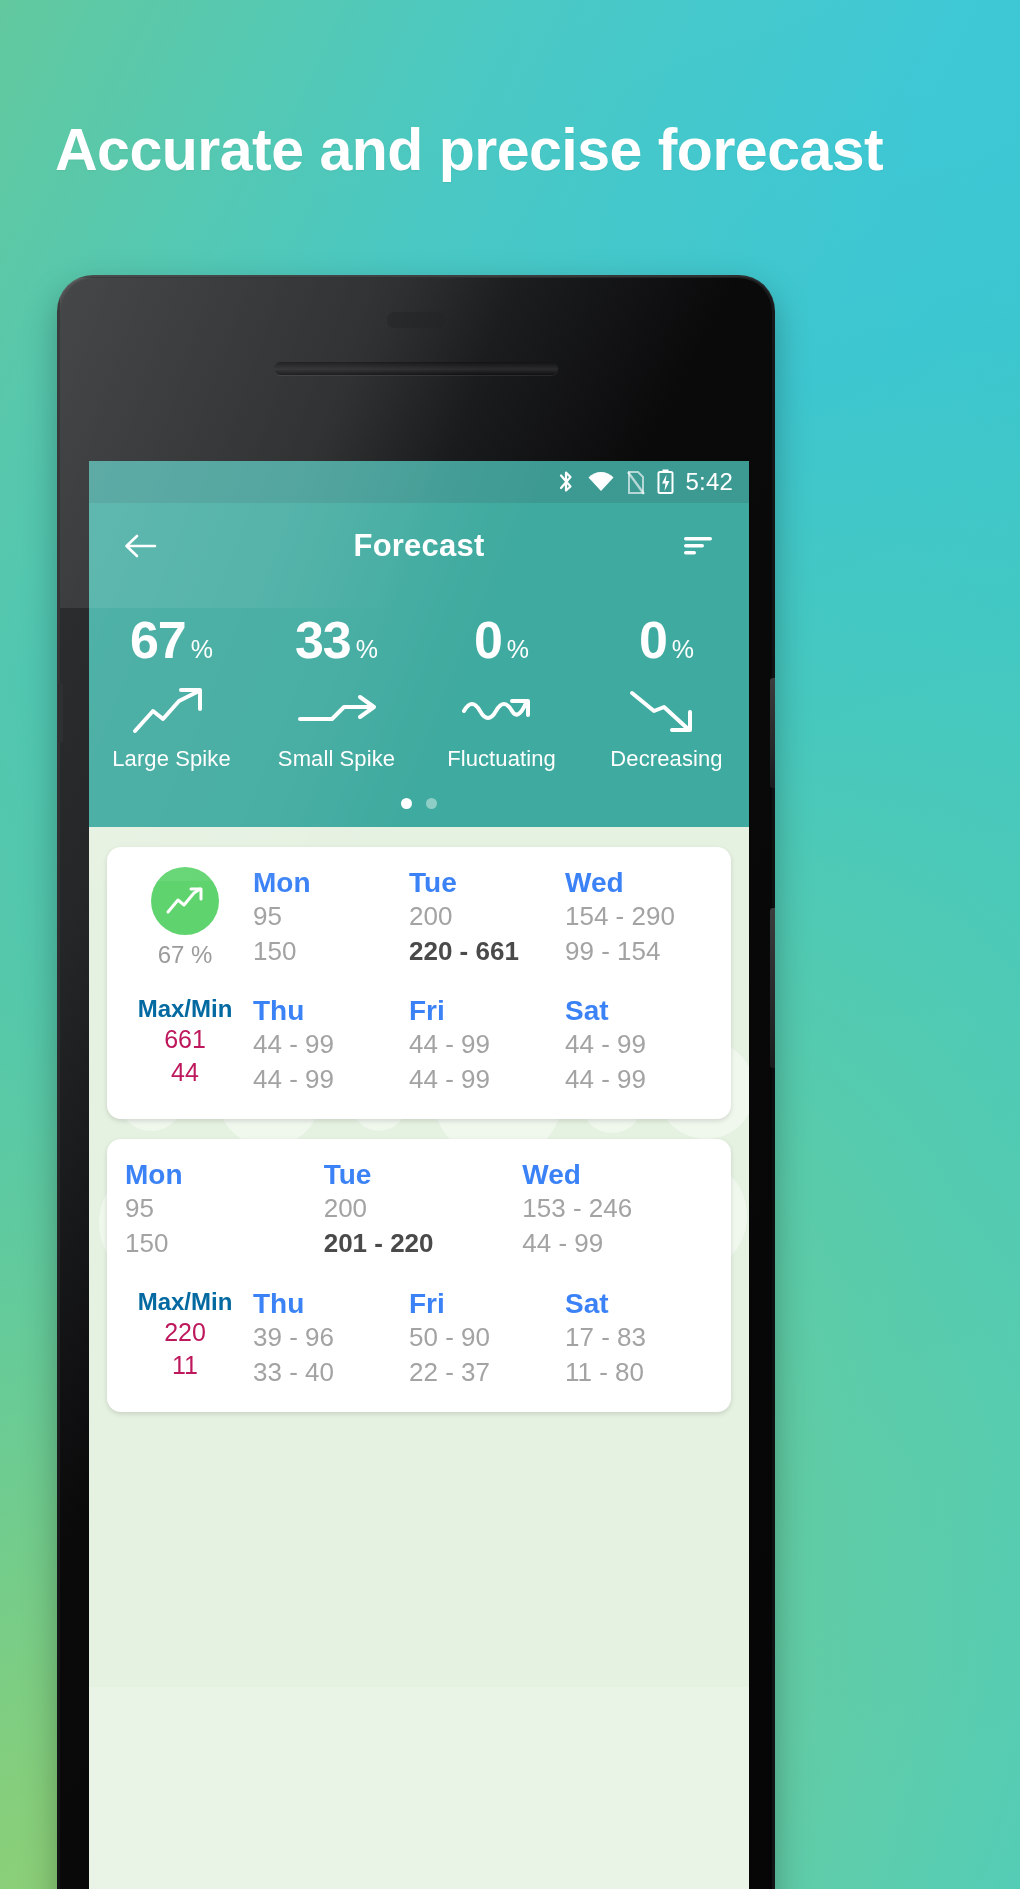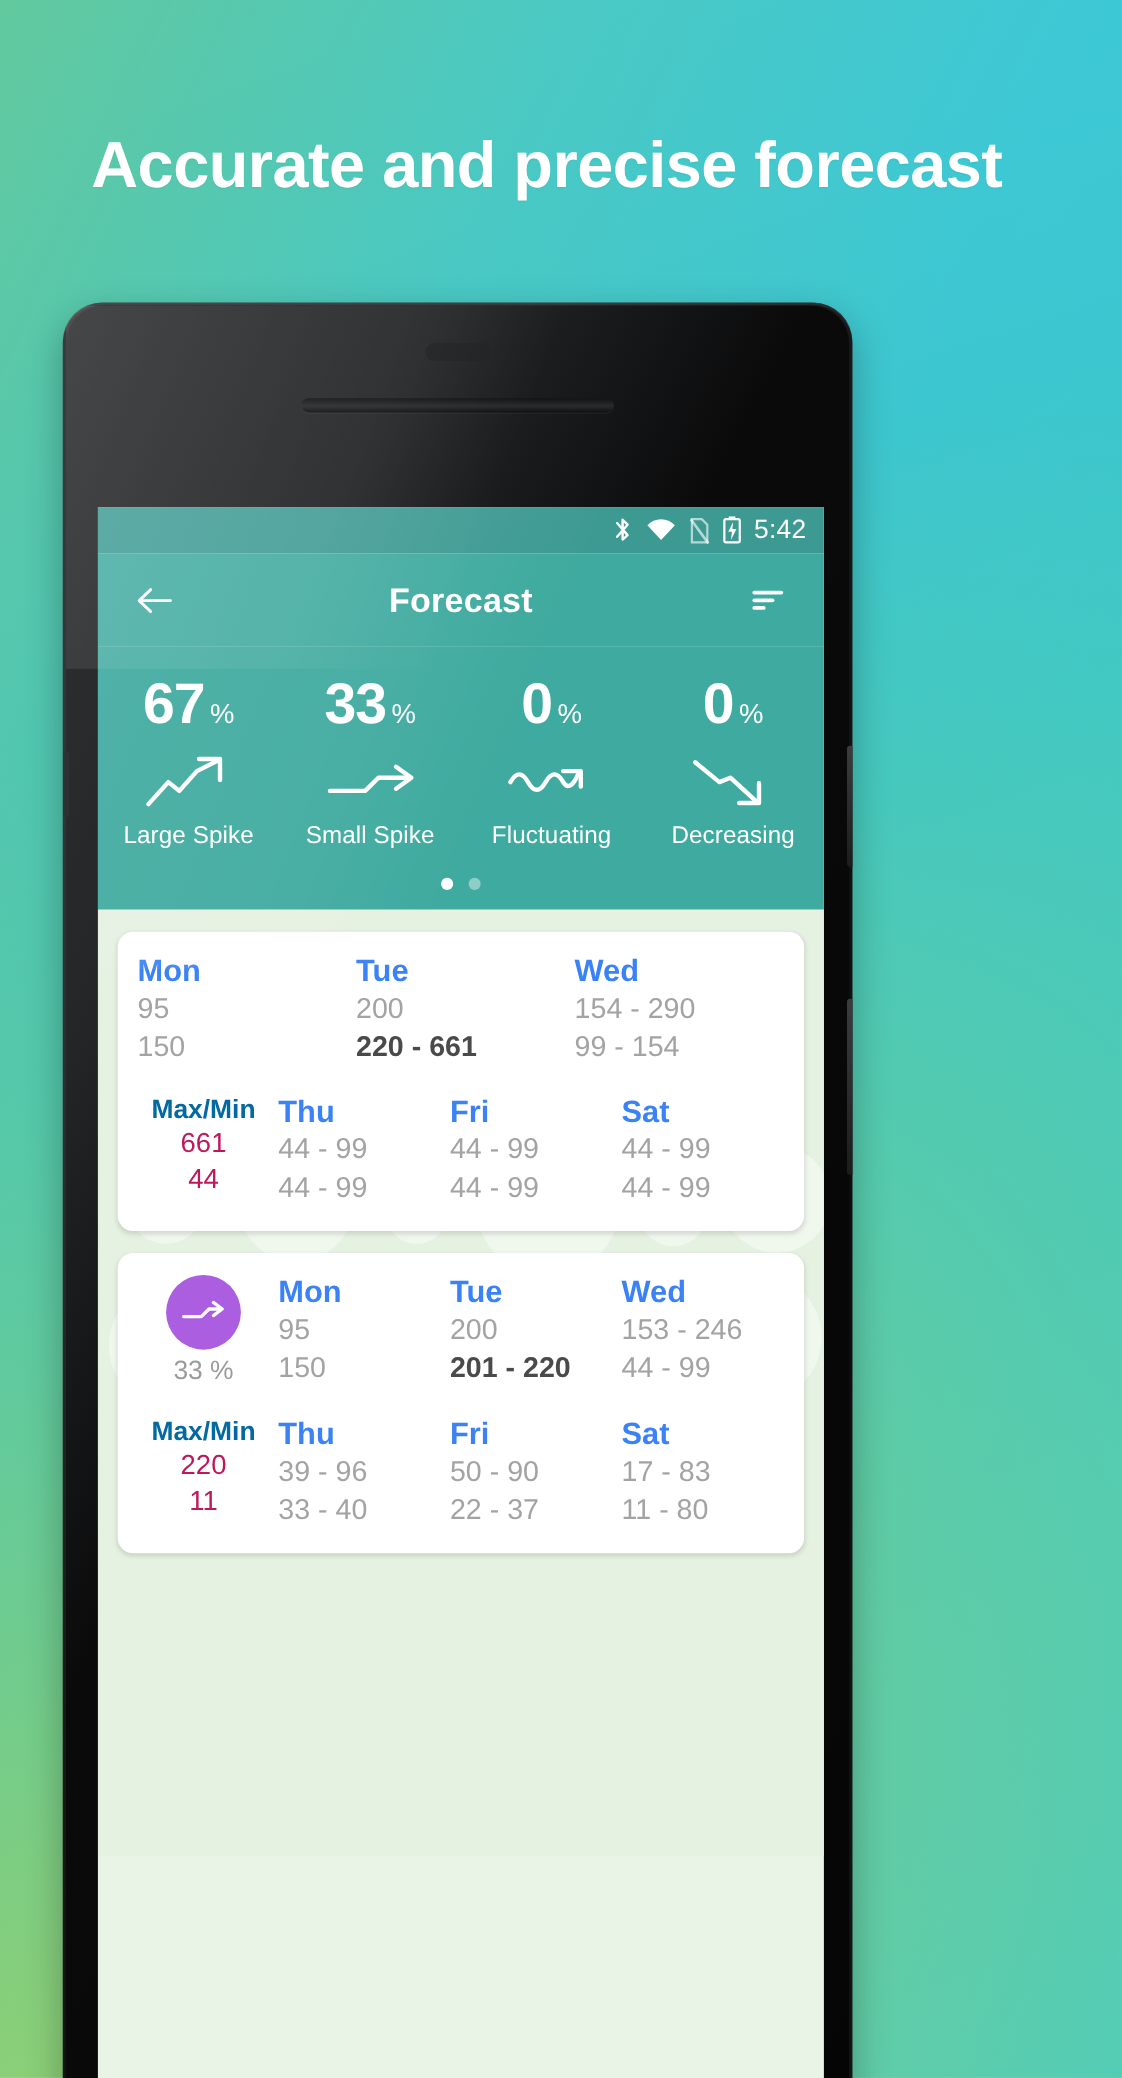--- a/index.html
+++ b/index.html
@@ -26,21 +26,20 @@
     pointer-events:none;
   }
 
   
   .headline{
     position:absolute; left:55px; top:118px; width:900px;
     color:#ffffff;
     font-size:59px; font-weight:bold; letter-spacing:-0.5px;
     line-height:1.1;
     text-shadow:0 1px 2px rgba(0,0,0,0.05);
-    margin-left:28px;
   }
 
   
   .phone{
     position:absolute; left:57px; top:275px; width:718px; height:1700px;
     border-radius:36px 36px 8px 8px;
     background:linear-gradient(120deg,#3a3c3e 0%, #2b2d2f 26%, #161718 45%, #0c0d0e 70%, #141516 100%);
     box-shadow:0 14px 34px rgba(0,0,0,0.28), 0 2px 0 rgba(255,255,255,0.08) inset;
     overflow:hidden;
   }
@@ -300,20 +299,29 @@
           <div class="bubble" style="left:492px; top:244px; width:62px;  height:62px;"></div>
           <div class="bubble" style="left:568px; top:214px; width:98px;  height:98px;"></div>
           <div class="bubble" style="left:10px;  top:336px; width:120px; height:120px;"></div>
           <div class="bubble" style="left:240px; top:348px; width:86px;  height:86px;"></div>
           <div class="bubble" style="left:430px; top:366px; width:74px;  height:74px;"></div>
           <div class="bubble" style="left:540px; top:330px; width:118px; height:118px;"></div>
         </div>
 
         <div class="card">
           <div class="card-grid">
+            <div class="col-left">
+              <div class="circ green">
+                <svg width="42" height="30" viewBox="0 0 42 30">
+                  <path d="M4 26 L14 14 L20 19 L30 7 L36 3" fill="none" stroke="#fff" stroke-width="3" stroke-linecap="round" stroke-linejoin="round"></path>
+                  <path d="M27 3 L37 3 L37 13" fill="none" stroke="#fff" stroke-width="3" stroke-linecap="round" stroke-linejoin="round"></path>
+                </svg>
+              </div>
+              <div class="pct-small">67 %</div>
+            </div>
             <div class="col-day">
               <div class="dayname">Mon</div>
               <div class="dayval">95</div>
               <div class="dayval">150</div>
             </div>
             <div class="col-day">
               <div class="dayname">Tue</div>
               <div class="dayval">200</div>
               <div class="dayval bold">220 - 661</div>
             </div>
@@ -345,29 +353,20 @@
             <div class="col-day">
               <div class="dayname">Sat</div>
               <div class="dayval">44 - 99</div>
               <div class="dayval">44 - 99</div>
             </div>
           </div>
         </div>
 
         <div class="card">
           <div class="card-grid">
-            <div class="col-left">
-              <div class="circ purple">
-                <svg width="44" height="24" viewBox="0 0 44 24">
-                  <path d="M4 16 L20 16 L27 9 L38 9" fill="none" stroke="#fff" stroke-width="3" stroke-linecap="round" stroke-linejoin="round"></path>
-                  <path d="M31 3 L39 9 L31 15" fill="none" stroke="#fff" stroke-width="3" stroke-linecap="round" stroke-linejoin="round"></path>
-                </svg>
-              </div>
-              <div class="pct-small">33 %</div>
-            </div>
             <div class="col-day">
               <div class="dayname">Mon</div>
               <div class="dayval">95</div>
               <div class="dayval">150</div>
             </div>
             <div class="col-day">
               <div class="dayname">Tue</div>
               <div class="dayval">200</div>
               <div class="dayval bold">201 - 220</div>
             </div>

